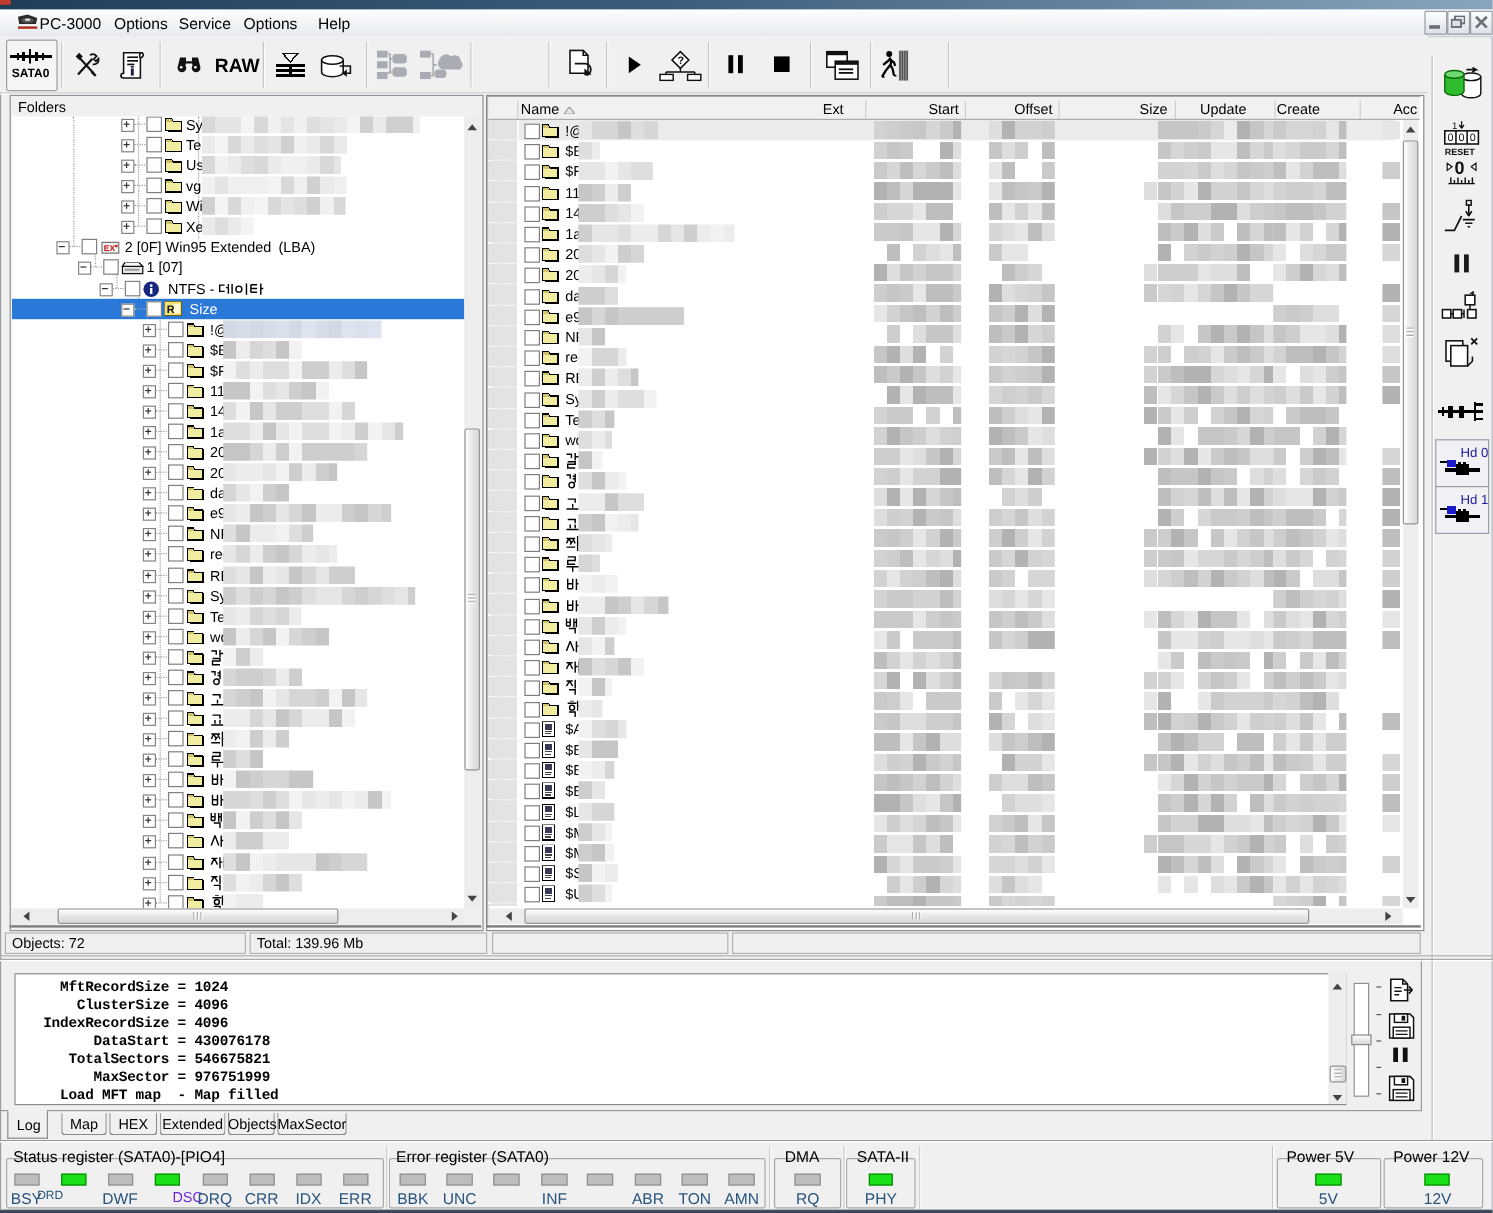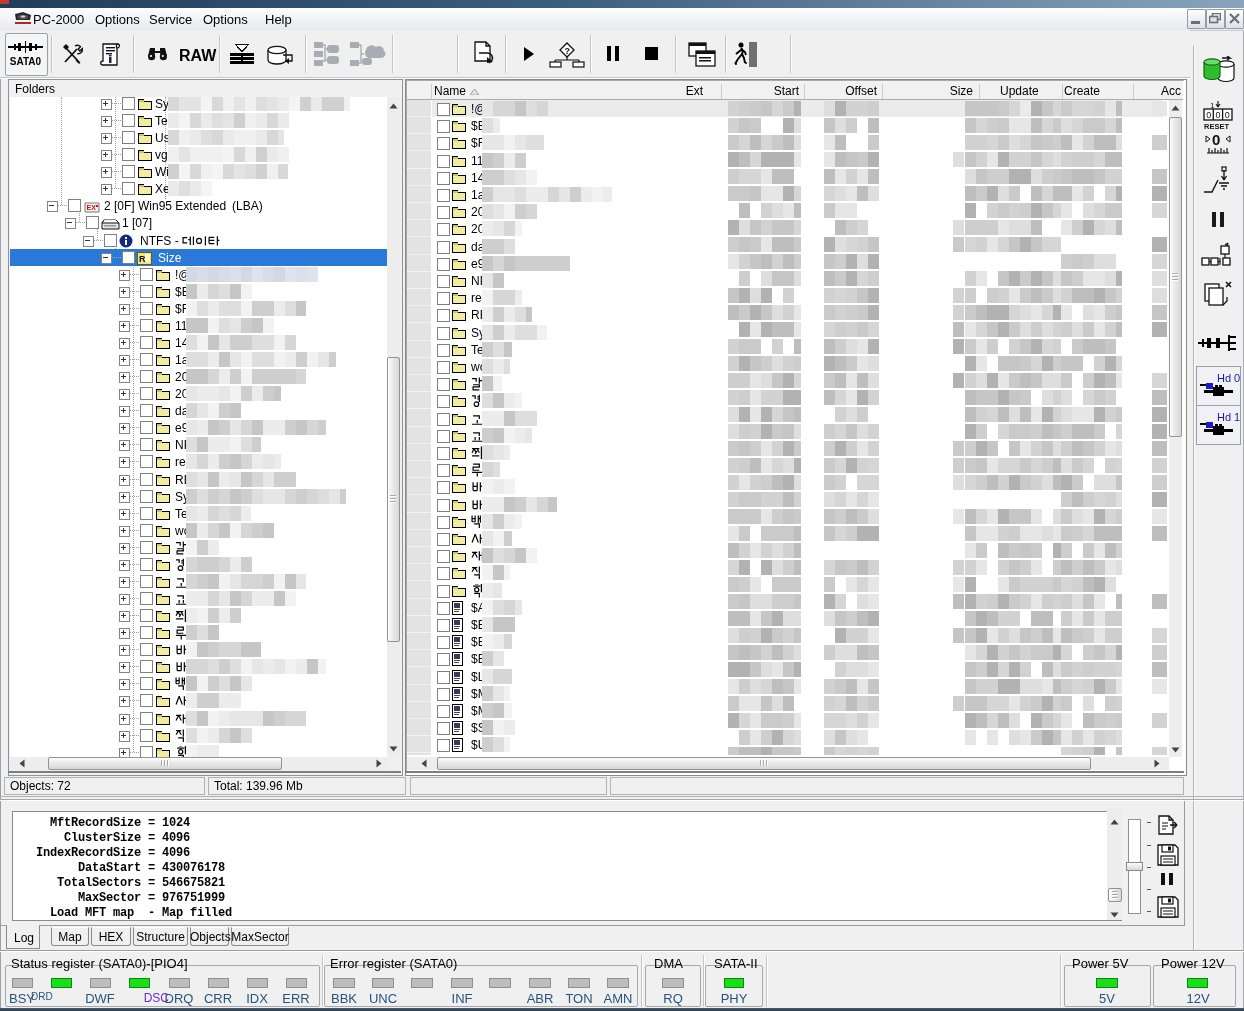--- a/index.html
+++ b/index.html
@@ -6,21 +6,21 @@
 <div style="position:absolute;left:0px;top:8px;width:1px;height:1000px;background:#9aa0a6"></div>
 <div style="position:absolute;left:1243px;top:8px;width:1px;height:1000px;background:#aab0b8"></div>
 <div style="position:absolute;left:0px;top:8px;width:1244px;height:22px;background:linear-gradient(#fdfdfe,#e6eaee);border-bottom:1px solid #c9ced4"></div>
 <svg width="21" height="16" style="position:absolute;left:13px;top:11px" viewBox="0 0 21 16">
     <path d="M2,3 L10,1 L18,4 L17,9 L3,9 z" fill="#2b2b2b"></path>
     <ellipse cx="10" cy="6" rx="5" ry="2.2" fill="#555"></ellipse>
     <ellipse cx="10" cy="5.5" rx="2.3" ry="1" fill="#ddd"></ellipse>
     <rect x="2" y="11" width="16" height="2" fill="#b02a20"></rect>
   </svg>
 <div style="position:absolute;left:33px;top:12px;font-size:13px">
-    <span class="t">PC-2000</span>
+    <span class="t">PC-3000</span>
   </div>
 <div style="position:absolute;left:95px;top:12px;font-size:13px">
     <span class="t">Options</span>
   </div>
 <div style="position:absolute;left:149px;top:12px;font-size:13px">
     <span class="t">Service</span>
   </div>
 <div style="position:absolute;left:203px;top:12px;font-size:13px">
     <span class="t">Options</span>
   </div>
@@ -2881,21 +2881,21 @@
 <div style="position:absolute;left:6px;top:926px;width:34px;height:23px;background:#f0f0f0;border:1px solid #8a8a8a;border-top:none;box-sizing:border-box"></div>
 <div style="position:absolute;left:7px;top:925px;width:32px;height:2px;background:#f0f0f0"></div>
 <div style="position:absolute;left:14px;top:931px;font-size:12px">
     <span class="t">Log</span>
   </div>
 <div style="position:absolute;left:51px;top:927px;width:38px;height:19px;background:#f0f0f0;border:1px solid #8a8a8a;border-top:1px solid #fff;border-radius:0 0 3px 3px;box-sizing:border-box"></div>
 <div style="position:absolute;left:51px;top:930px;width:38px;text-align:center;font-size:12px">Map</div>
 <div style="position:absolute;left:91px;top:927px;width:40px;height:19px;background:#f0f0f0;border:1px solid #8a8a8a;border-top:1px solid #fff;border-radius:0 0 3px 3px;box-sizing:border-box"></div>
 <div style="position:absolute;left:91px;top:930px;width:40px;text-align:center;font-size:12px">HEX</div>
 <div style="position:absolute;left:133px;top:927px;width:55px;height:19px;background:#f0f0f0;border:1px solid #8a8a8a;border-top:1px solid #fff;border-radius:0 0 3px 3px;box-sizing:border-box"></div>
-<div style="position:absolute;left:133px;top:930px;width:55px;text-align:center;font-size:12px">Structure</div>
+<div style="position:absolute;left:133px;top:930px;width:55px;text-align:center;font-size:12px">Extended</div>
 <div style="position:absolute;left:190px;top:927px;width:39px;height:19px;background:#f0f0f0;border:1px solid #8a8a8a;border-top:1px solid #fff;border-radius:0 0 3px 3px;box-sizing:border-box"></div>
 <div style="position:absolute;left:190px;top:930px;width:39px;text-align:center;font-size:12px">Objects</div>
 <div style="position:absolute;left:231px;top:927px;width:58px;height:19px;background:#f0f0f0;border:1px solid #8a8a8a;border-top:1px solid #fff;border-radius:0 0 3px 3px;box-sizing:border-box"></div>
 <div style="position:absolute;left:231px;top:930px;width:58px;text-align:center;font-size:12px">MaxSector</div>
 <div style="position:absolute;left:0px;top:950px;width:1244px;height:1px;background:#9b9b9b"></div>
 <div style="position:absolute;left:0px;top:951px;width:1244px;height:1px;background:#fff"></div>
 <div style="position:absolute;left:5px;top:965px;width:315px;height:42px;border:1px solid #a8a8a8;border-radius:2px;box-sizing:border-box"></div>
 <div style="position:absolute;left:8px;top:956px;font-size:13px;background:#f0f0f0;padding:0 3px">
     <span class="t">Status register (SATA0)-[PIO4]</span>
   </div>

